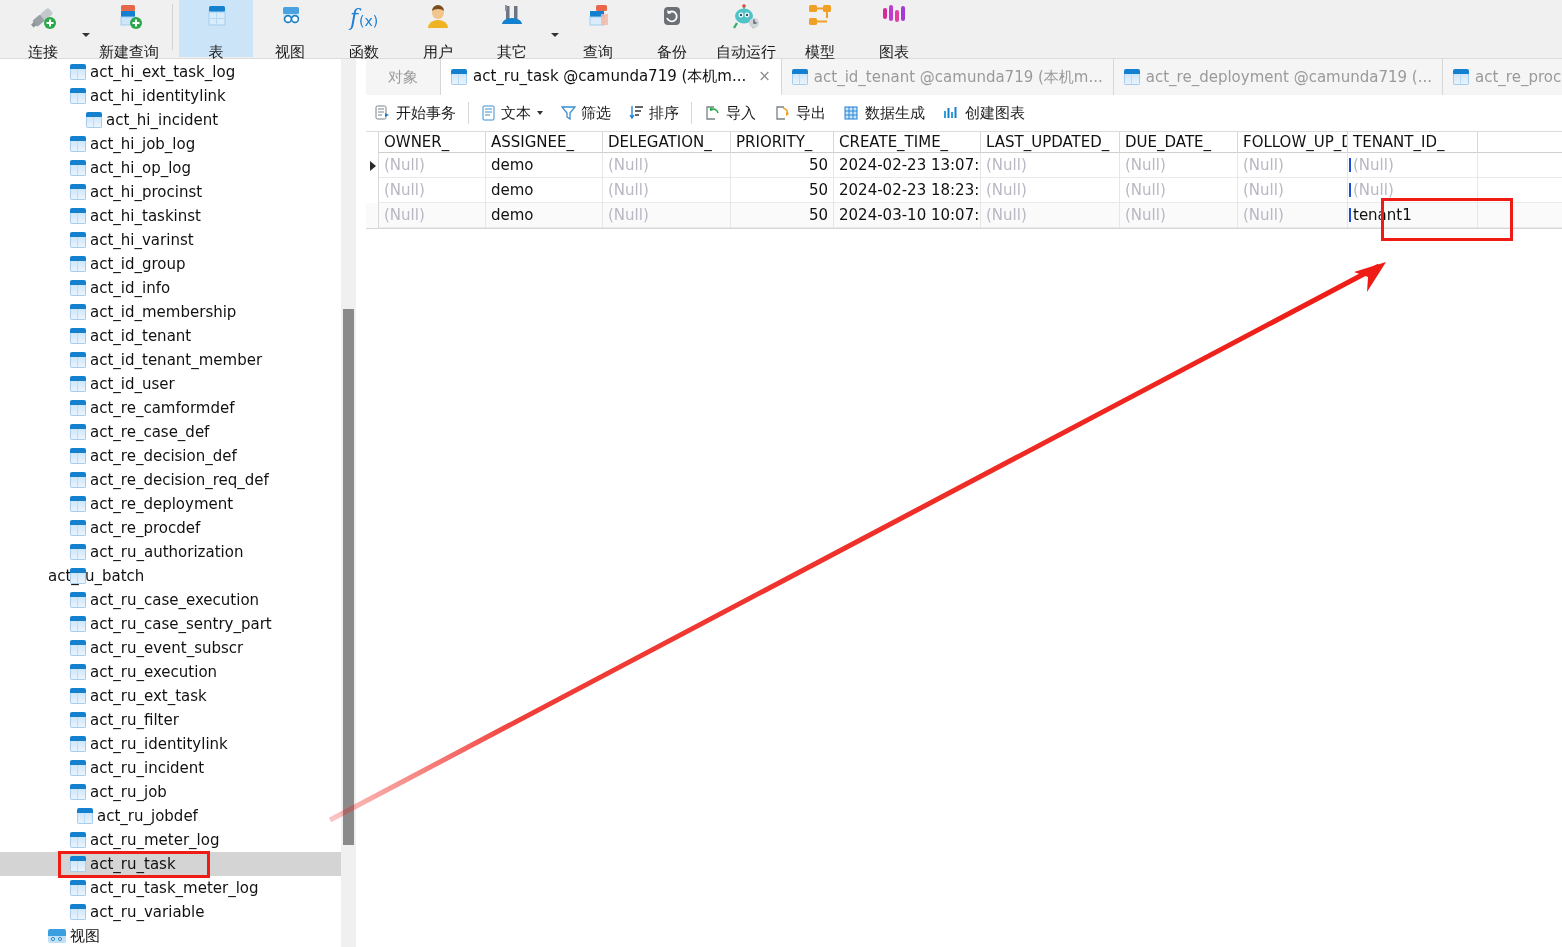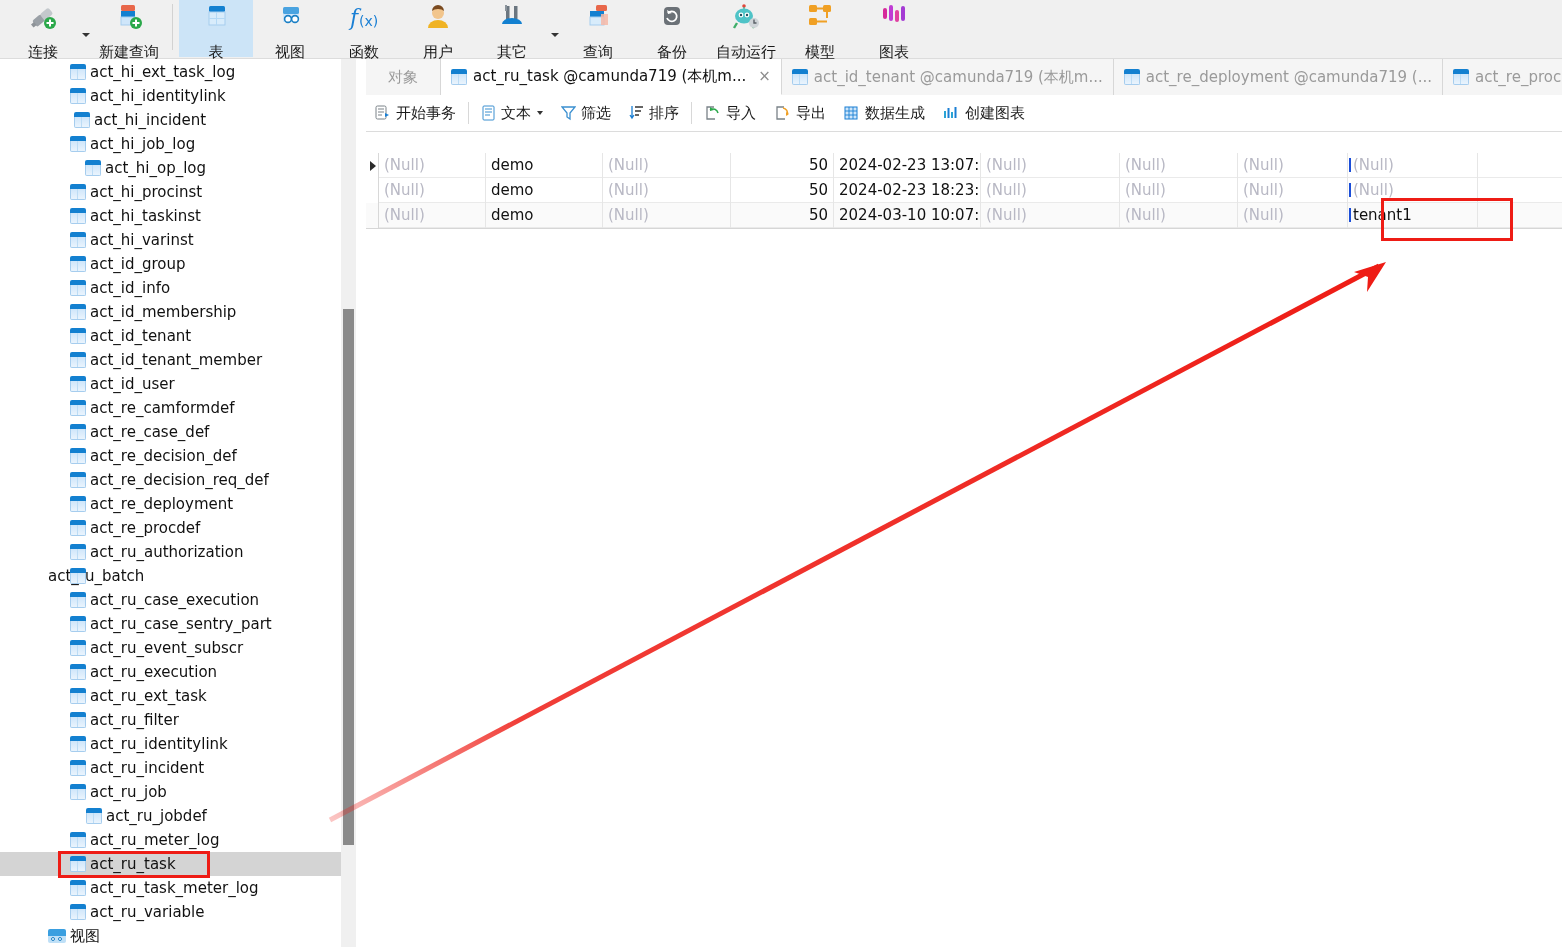--- a/index.html
+++ b/index.html
@@ -390,35 +390,35 @@
           </span>
           <span class="t-lbl">act_hi_ext_task_log</span>
         </div>
         <div class="tree-item" style="position: absolute; left: 0px; top: 25px; width: 341px;">
           <span class="icn-table" style="position: absolute; left: 70px; top: 4px;">
             <span class="top"></span>
             <span class="body"></span>
           </span>
           <span class="t-lbl">act_hi_identitylink</span>
         </div>
-        <div class="tree-item" style="position: absolute; left: 4px; top: 49px; width: 390px;">
+        <div class="tree-item" style="position: absolute; left: 16px; top: 49px; width: 390px;">
           <span class="icn-table" style="position: absolute; left: 70px; top: 4px;">
             <span class="top"></span>
             <span class="body"></span>
           </span>
           <span class="t-lbl">act_hi_incident</span>
         </div>
         <div class="tree-item" style="position: absolute; left: 0px; top: 73px; width: 341px;">
           <span class="icn-table" style="position: absolute; left: 70px; top: 4px;">
             <span class="top"></span>
             <span class="body"></span>
           </span>
           <span class="t-lbl">act_hi_job_log</span>
         </div>
-        <div class="tree-item" style="position: absolute; left: 15px; top: 97px; width: 341px;">
+        <div class="tree-item" style="position: absolute; left: 0px; top: 97px; width: 341px;">
           <span class="icn-table" style="position: absolute; left: 70px; top: 4px;">
             <span class="top"></span>
             <span class="body"></span>
           </span>
           <span class="t-lbl">act_hi_op_log</span>
         </div>
         <div class="tree-item" style="position: absolute; left: 0px; top: 121px; width: 341px;">
           <span class="icn-table" style="position: absolute; left: 70px; top: 4px;">
             <span class="top"></span>
             <span class="body"></span>
@@ -593,21 +593,21 @@
           </span>
           <span class="t-lbl">act_ru_incident</span>
         </div>
         <div class="tree-item" style="position: absolute; left: 0px; top: 721px; width: 341px;">
           <span class="icn-table" style="position: absolute; left: 70px; top: 4px;">
             <span class="top"></span>
             <span class="body"></span>
           </span>
           <span class="t-lbl">act_ru_job</span>
         </div>
-        <div class="tree-item" style="position: absolute; left: 16px; top: 745px; width: 341px;">
+        <div class="tree-item" style="position: absolute; left: 7px; top: 745px; width: 341px;">
           <span class="icn-table" style="position: absolute; left: 70px; top: 4px;">
             <span class="top"></span>
             <span class="body"></span>
           </span>
           <span class="t-lbl">act_ru_jobdef</span>
         </div>
         <div class="tree-item" style="position: absolute; left: 0px; top: 769px; width: 341px;">
           <span class="icn-table" style="position: absolute; left: 70px; top: 4px;">
             <span class="top"></span>
             <span class="body"></span>
@@ -767,20 +767,32 @@
           <rect x="4.5" y="3" width="2" height="10" fill="#1a7fd4"></rect>
           <rect x="8" y="7" width="2" height="6" fill="#2aa3d4"></rect>
           <rect x="11.5" y="2" width="2" height="11" fill="#1a7fd4"></rect>
         </svg>
       </span>
       <span>创建图表</span>
     </div>
   </div>
 
   <div class="grid">
+    <div class="grid-header" id="grid-header">
+      <div class="gutter-h"></div>
+    <div class="gh-cell" style="width: 107px;">OWNER_</div>
+        <div class="gh-cell" style="width: 117px;">ASSIGNEE_</div>
+        <div class="gh-cell" style="width: 128px;">DELEGATION_</div>
+        <div class="gh-cell" style="width: 103px;">PRIORITY_</div>
+        <div class="gh-cell" style="width: 147px;">CREATE_TIME_</div>
+        <div class="gh-cell" style="width: 139px;">LAST_UPDATED_</div>
+        <div class="gh-cell" style="width: 118px;">DUE_DATE_</div>
+        <div class="gh-cell" style="width: 110px;">FOLLOW_UP_D</div>
+        <div class="gh-cell" style="width: 130px;">TENANT_ID_</div>
+      </div>
     <div id="grid-body">
         <div class="grid-row r0">
           <div class="gutter-c">
             <span class="rowmark"></span>
           </div>
           <div class="gc null" style="width: 107px;">(Null)</div>
           <div class="gc" style="width: 117px;">demo</div>
           <div class="gc null" style="width: 128px;">(Null)</div>
           <div class="gc num" style="width: 103px;">50</div>
           <div class="gc" style="width: 147px;">2024-02-23 13:07:1</div>

